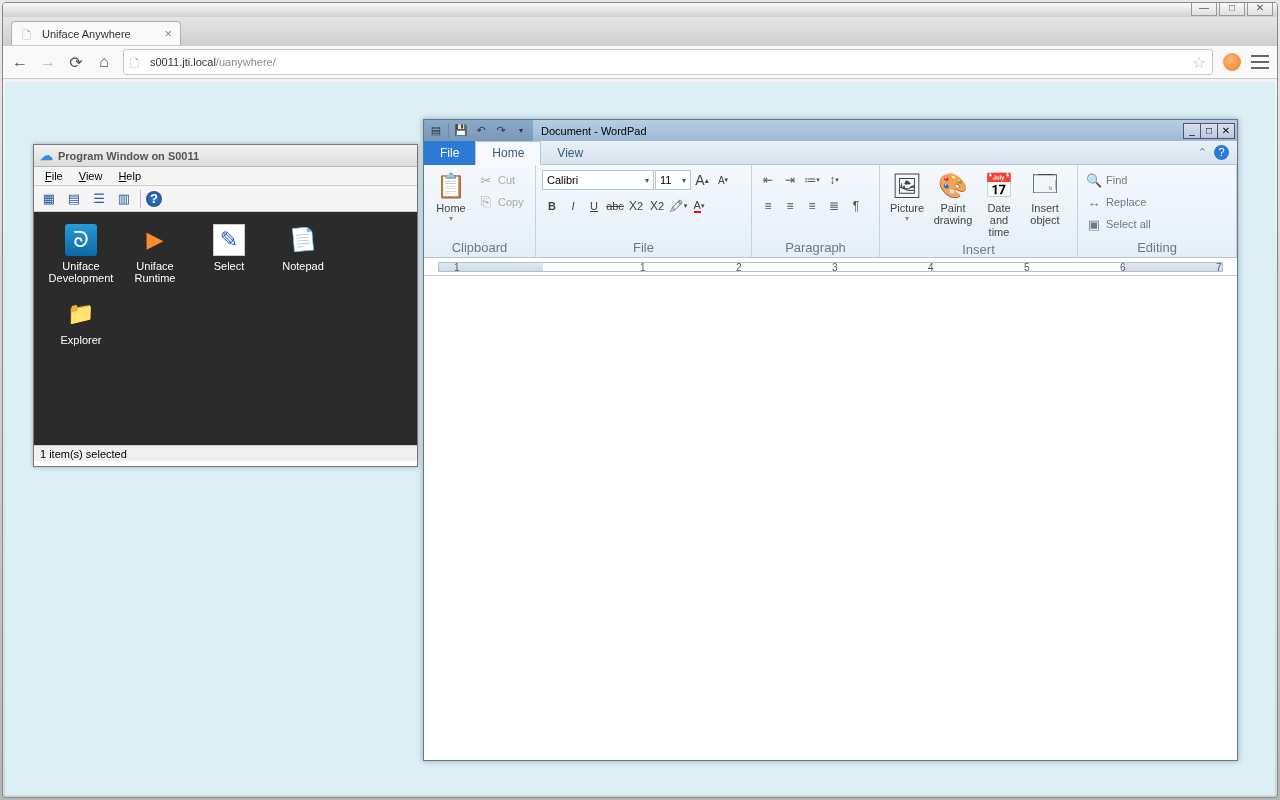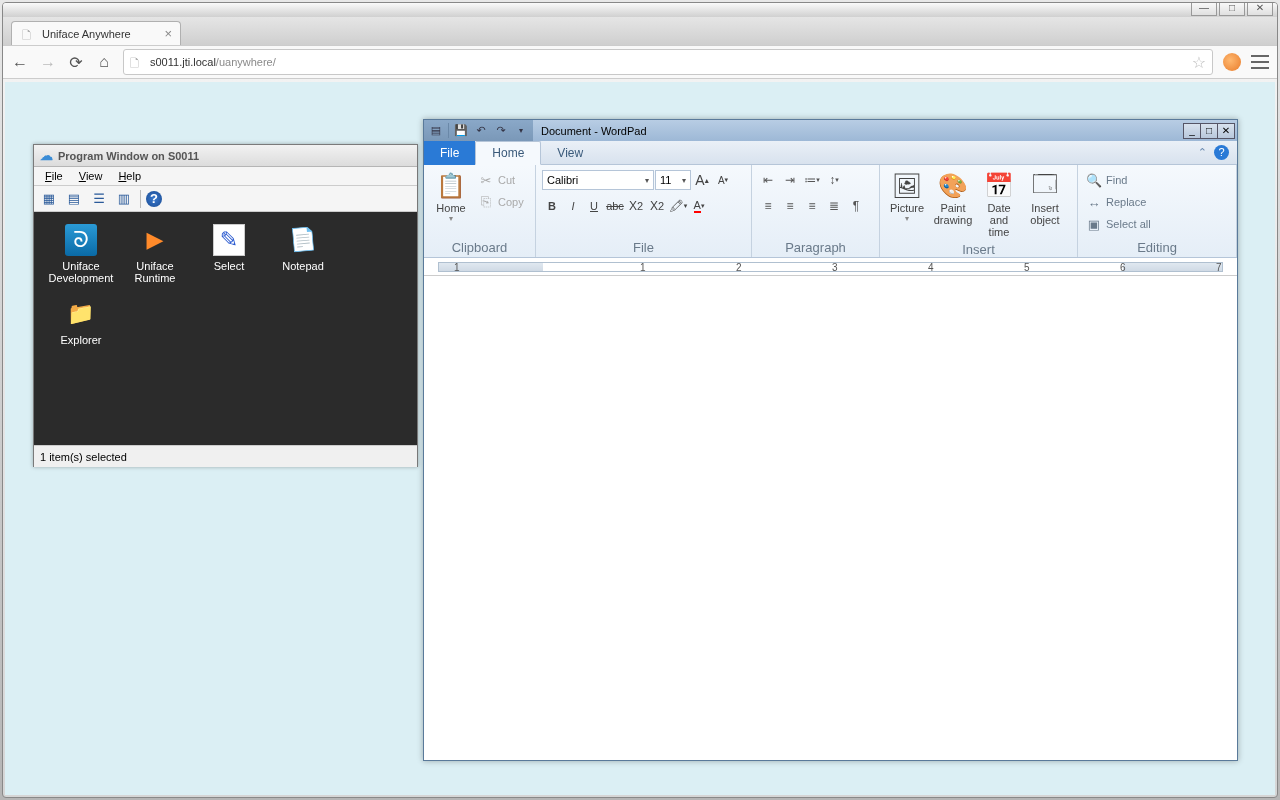--- a/index.html
+++ b/index.html
@@ -33,21 +33,21 @@
 .pw-menu-item{padding:1px 7px;cursor:pointer;text-decoration:underline;text-decoration-color:transparent}
 .pw-menu-item::first-letter{text-decoration:underline}
 .pw-tools{height:26px;border-bottom:1px solid #ccc;display:flex;align-items:center;padding:0 4px;gap:3px;background:#f5f5f5}
 .pw-tool{width:22px;height:20px;display:flex;align-items:center;justify-content:center;color:#2a5a9a;font-size:13px;cursor:pointer}
 .pw-tool-sep{width:1px;height:18px;background:#bbb;margin:0 2px}
 .pw-tool.help{background:radial-gradient(circle,#3a7ad0,#1a4a90);border-radius:50%;width:16px;height:16px;color:#fff;font-weight:bold}
 .pw-body{height:233px;background:#2b2b2b;padding:10px;display:flex;flex-wrap:wrap;align-content:flex-start;gap:0}
 .pw-icon{width:74px;height:74px;display:flex;flex-direction:column;align-items:center;color:#fff;font-size:10px;text-align:center;cursor:pointer;padding-top:2px}
 .pw-icon .ic{width:32px;height:32px;margin-bottom:4px;display:flex;align-items:center;justify-content:center;font-size:22px}
 .pw-icon .lbl{line-height:12px}
-.pw-status{height:22px;border-top:1px solid #fff;background:#f0f0f0;display:flex;align-items:center;padding:0 6px;font-size:12px;border-top:1px solid #ccc}
+.pw-status{height:16px;border-top:1px solid #fff;background:#f0f0f0;display:flex;align-items:center;padding:0 6px;font-size:12px;border-top:1px solid #ccc}
 
 
 .wp-window{position:absolute;left:418px;top:37px;width:815px;height:642px;border:1px solid #5a7a9a;background:#fff;box-shadow:0 0 6px rgba(0,0,0,.3)}
 .wp-title{height:21px;background:linear-gradient(#b8cde4,#9db8d6);display:flex;align-items:center;font-size:12px;color:#000}
 .wp-qat{display:flex;align-items:center;background:linear-gradient(#8aa8c8,#7a98b8);height:21px;padding:0 4px;gap:4px}
 .wp-qat-btn{width:16px;height:16px;display:flex;align-items:center;justify-content:center;color:#334;cursor:pointer;font-size:11px}
 .wp-qat-sep{width:1px;height:15px;background:#6a88a8}
 .wp-title-text{flex:1;text-align:left;padding-left:8px;font-weight:normal}
 .wp-win-controls{display:flex;margin-right:2px}
 .wp-win-btn{width:18px;height:16px;border:1px solid #556;background:linear-gradient(#d8e2ee,#b8c8dc);font-size:10px;text-align:center;line-height:13px;cursor:pointer;margin-left:-1px}

